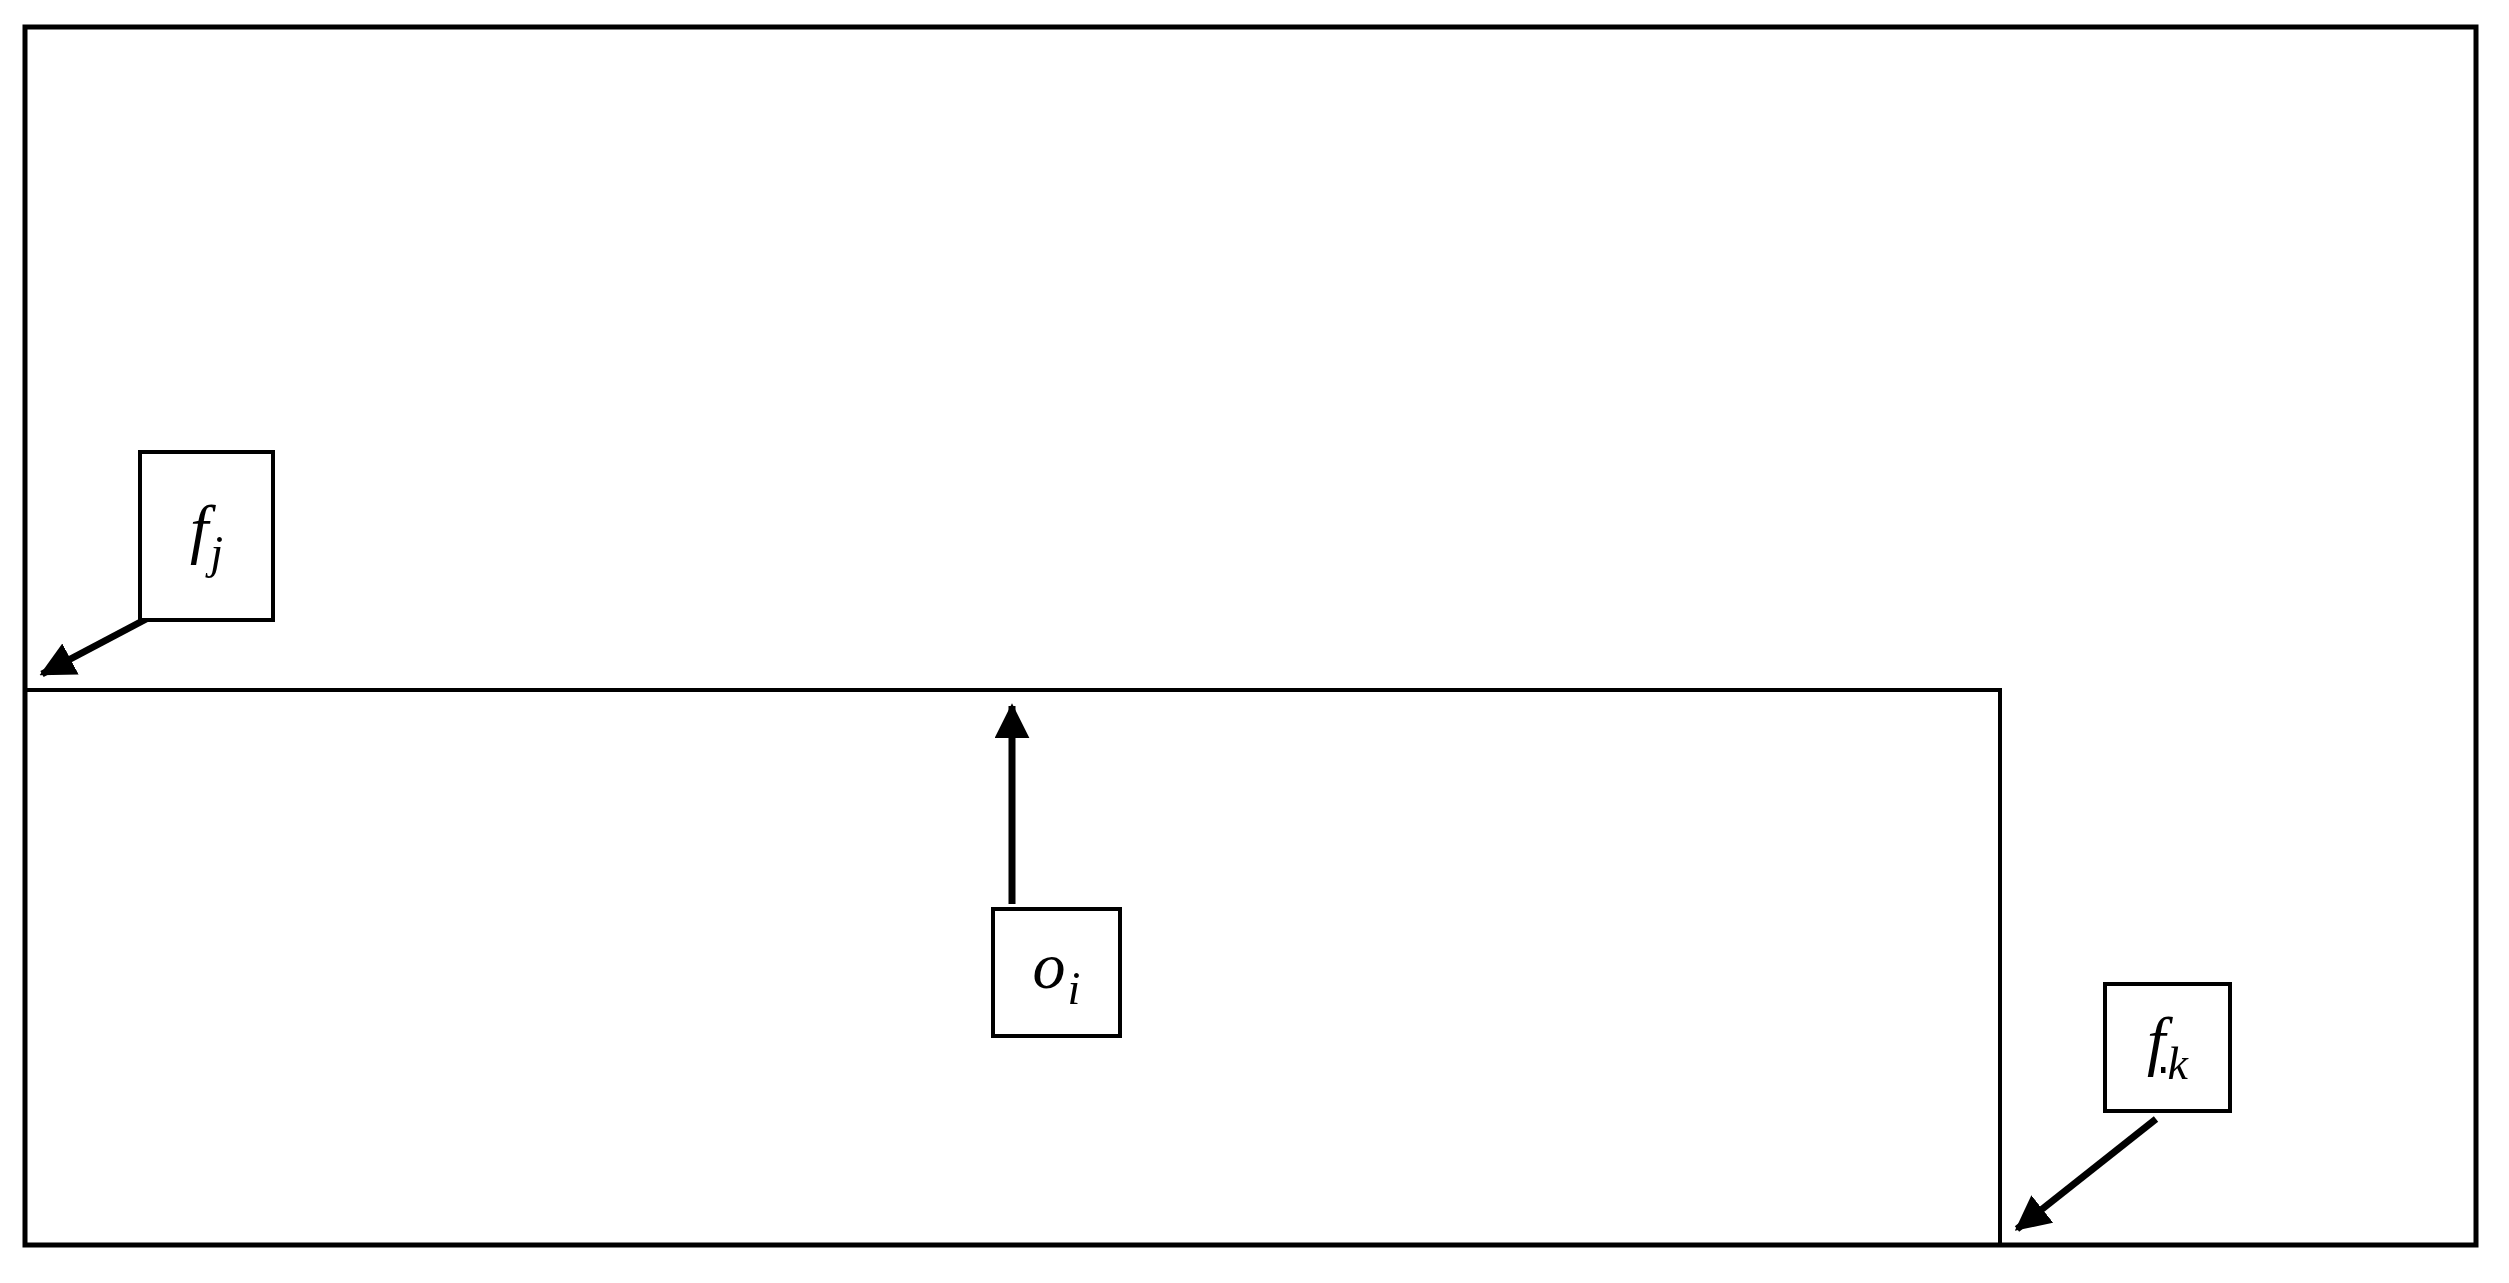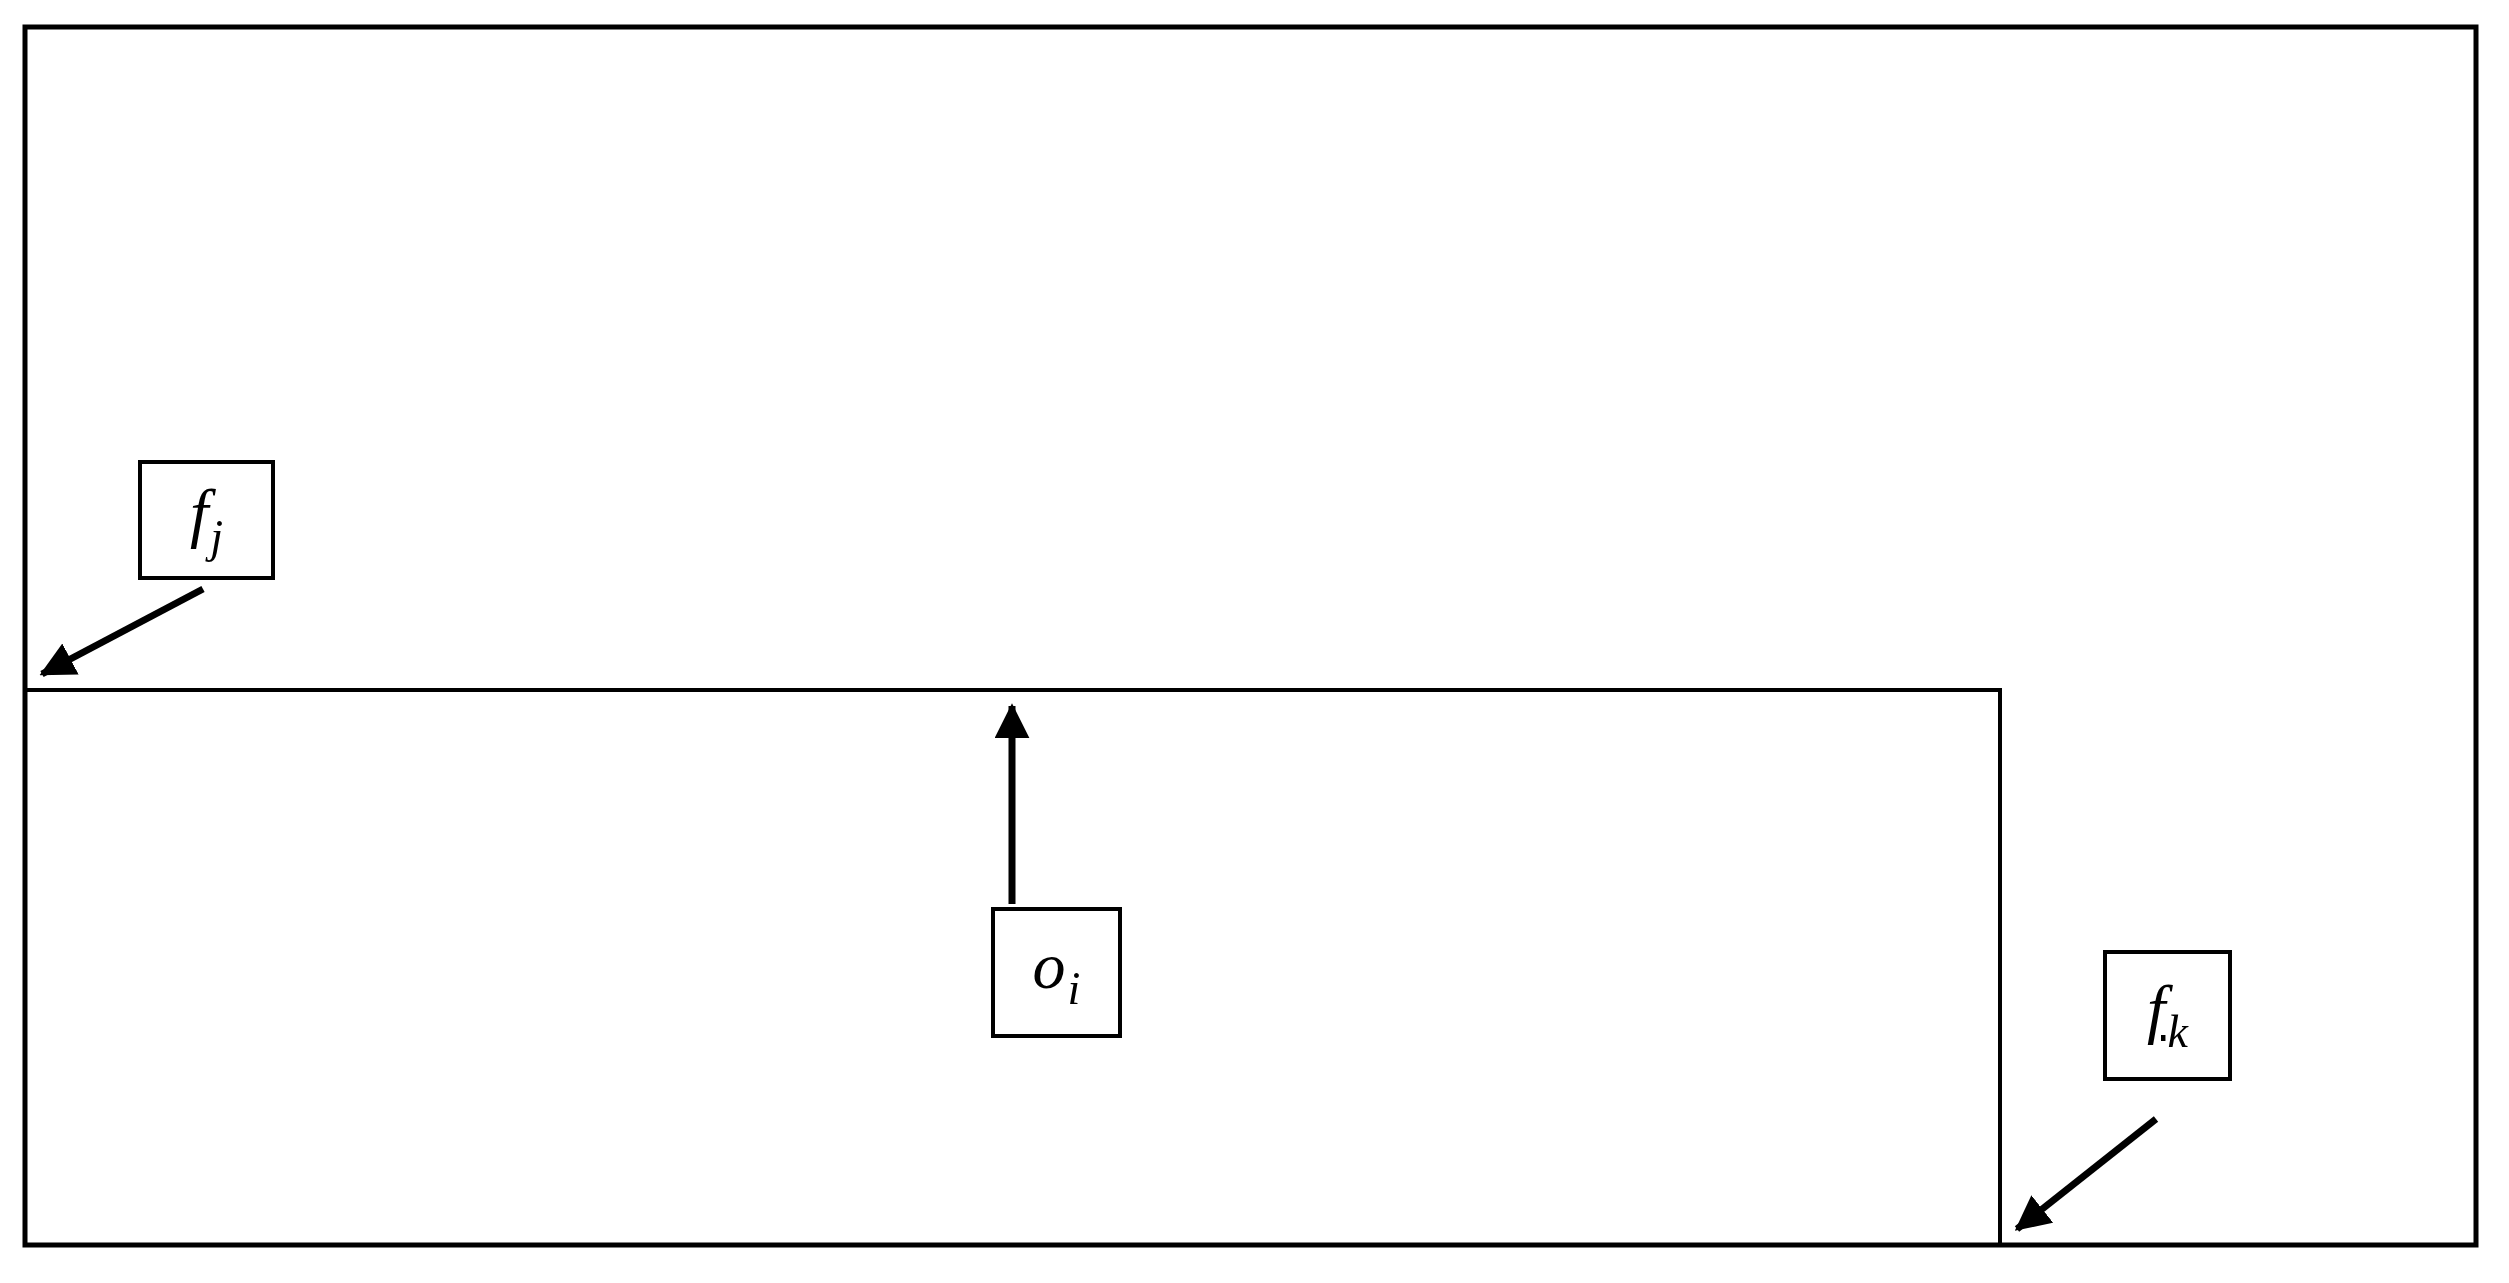--- a/index.html
+++ b/index.html
@@ -24,23 +24,23 @@
   }
   .label-box {
     position: absolute;
     box-sizing: border-box;
     border: 4px solid #000000;
     background: #ffffff;
     display: flex;
     align-items: center;
     justify-content: center;
   }
-  .label-box.fj { left: 138px; top: 460px; width: 137px; height: 120px; }
+  .label-box.fj { left: 138px; top: 450px; width: 137px; height: 172px; }
   .label-box.oi { left: 947px; top: 907px; width: 131px; height: 131px; margin-left: 44px; }
-  .label-box.fk { left: 2103px; top: 950px; width: 129px; height: 131px; text-decoration: underline; }
+  .label-box.fk { left: 2103px; top: 982px; width: 129px; height: 131px; text-decoration: underline; }
   .math {
     font-style: italic;
     font-size: 66px;
     line-height: 1;
     color: #000000;
     white-space: nowrap;
   }
   .math .sub {
     font-style: italic;
     font-size: 46px;

